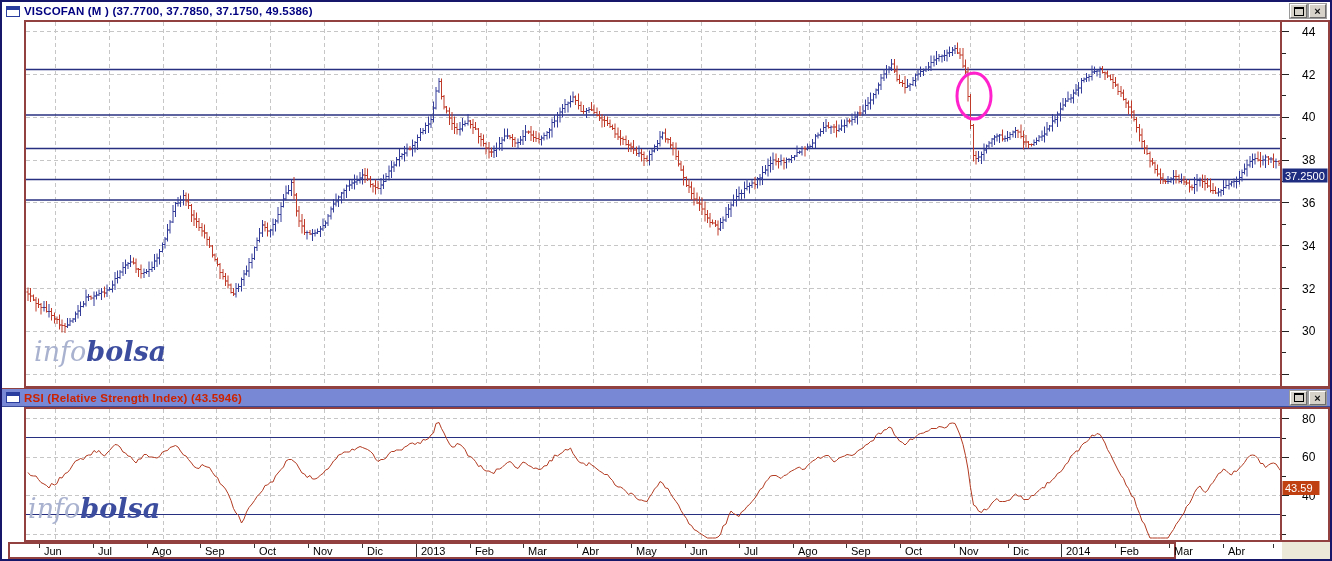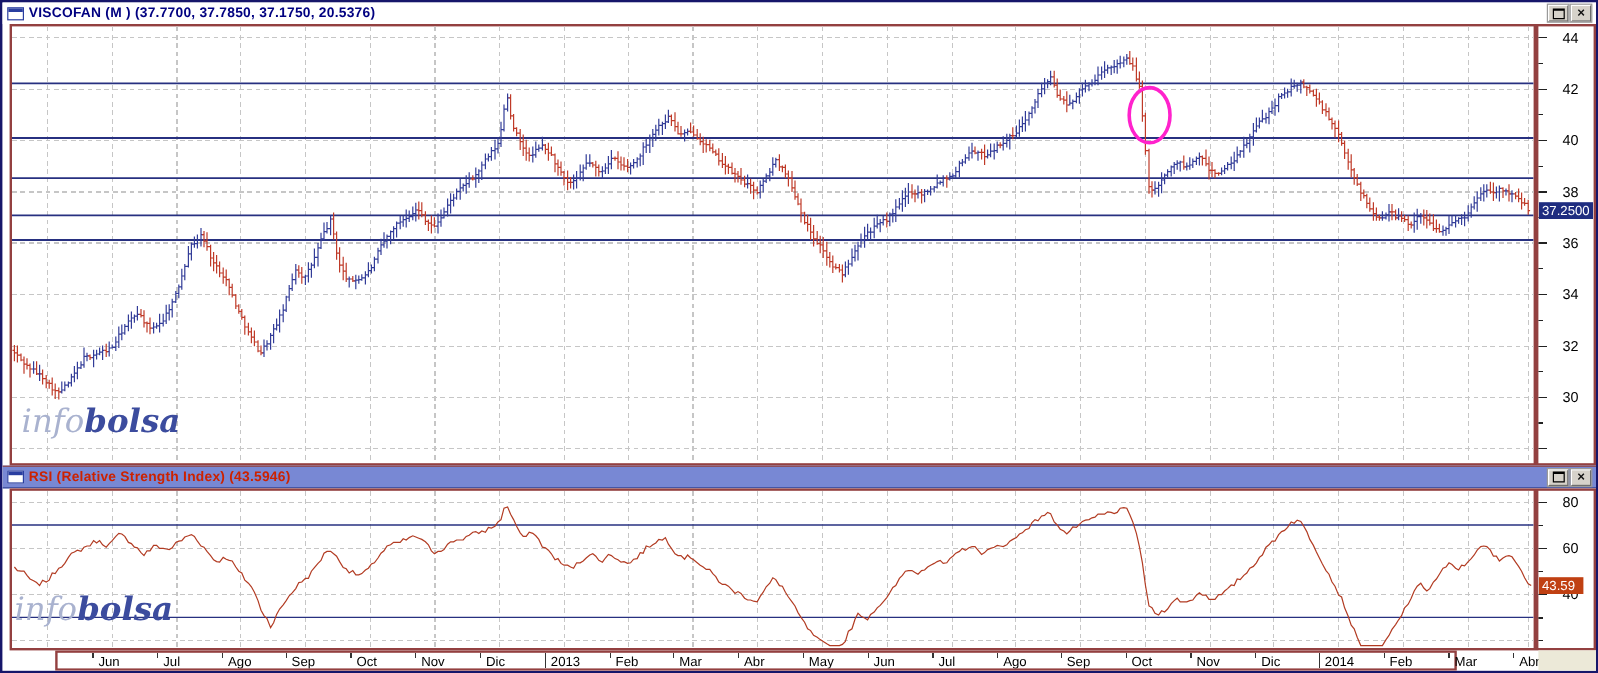--- a/index.html
+++ b/index.html
@@ -28,34 +28,34 @@
   .btns{ margin-left:auto; display:flex; gap:2px; padding-right:4px; }
   .winbtn{
     width:17px; height:14px; background:#d6d2ca; padding:0; cursor:pointer;
     border:1px solid; border-color:#ffffff #6d6d6d #6d6d6d #ffffff;
     outline:1px solid #9a9a9a; display:flex; align-items:center; justify-content:center;
     font-family:"Liberation Sans", sans-serif;
   }
   .glyph-restore{ display:block; width:8px; height:6px; border:1px solid #000; border-top:2px solid #000; }
   .glyph-close{ font-size:11px; font-weight:bold; line-height:10px; color:#111; }
   .chartbox{
-    position:absolute; left:6px; width:1272px; box-sizing:border-box;
+    position:absolute; left:22px; width:1272px; box-sizing:border-box;
     border:2px solid #934040; background:#fff;
   }
   .chartbox.price{ top:18px; height:368px; }
   .chartbox.rsi{ top:405px; height:135px; }
   .axisbox{
     position:absolute; left:1278px; width:50px; box-sizing:border-box;
     border:2px solid #934040; background:#fff;
   }
   .axisbox.price{ top:18px; height:368px; }
   .axisbox.rsi{ top:405px; height:135px; }
   .xaxisband{
     position:absolute; left:6px; top:540px; width:1168px; height:17px;
-    box-sizing:border-box; border:2px solid #934040; background:#fff;margin-left:38px;
+    box-sizing:border-box; border:2px solid #934040; background:#fff;
   }
   .cornerfill{
     position:absolute; left:1280px; top:540px; width:48px; height:17px; background:#ece9d8;
   }
   .wm{
     position:absolute; font-family:"DejaVu Serif", serif; font-style:italic;
     font-size:27px; pointer-events:none; white-space:nowrap; line-height:1;
   }
   .wm .light{ color:#a9b2cf; }
   .wm .dark{ color:#3c4c9e; font-weight:bold; }
@@ -65,21 +65,21 @@
 </style>
 </head>
 <body>
 
 <div class="window">
 
   <div class="titlebar price">
     <span class="mdi-icon">
         <span class="bar"></span>
       </span>
-    <span class="title">VISCOFAN (M ) (37.7700, 37.7850, 37.1750, 20.5376)</span>
+    <span class="title">VISCOFAN (M ) (37.7700, 37.7850, 37.1750, 49.5386)</span>
     <span class="btns">
       <button class="winbtn">
           <span class="glyph-restore"></span>
         </button>
       <button class="winbtn">
           <span class="glyph-close">×</span>
         </button>
     </span>
   </div>
 

